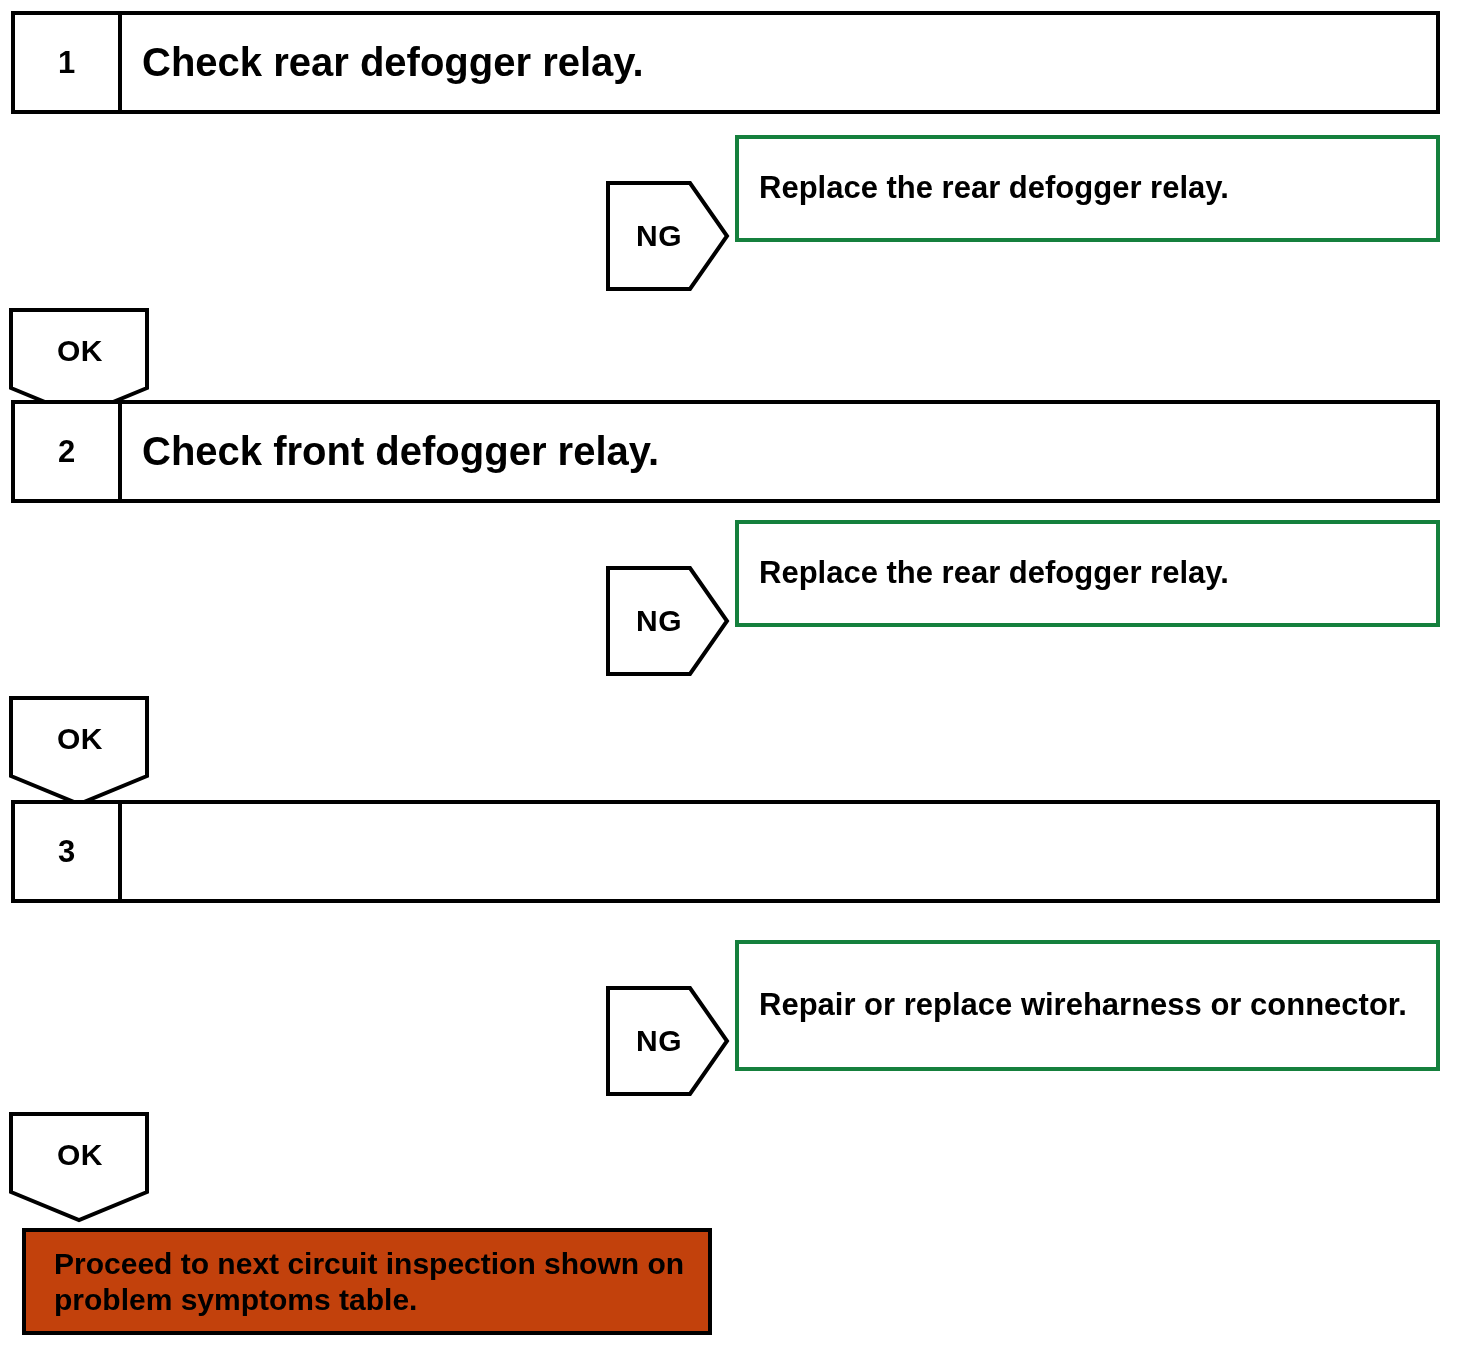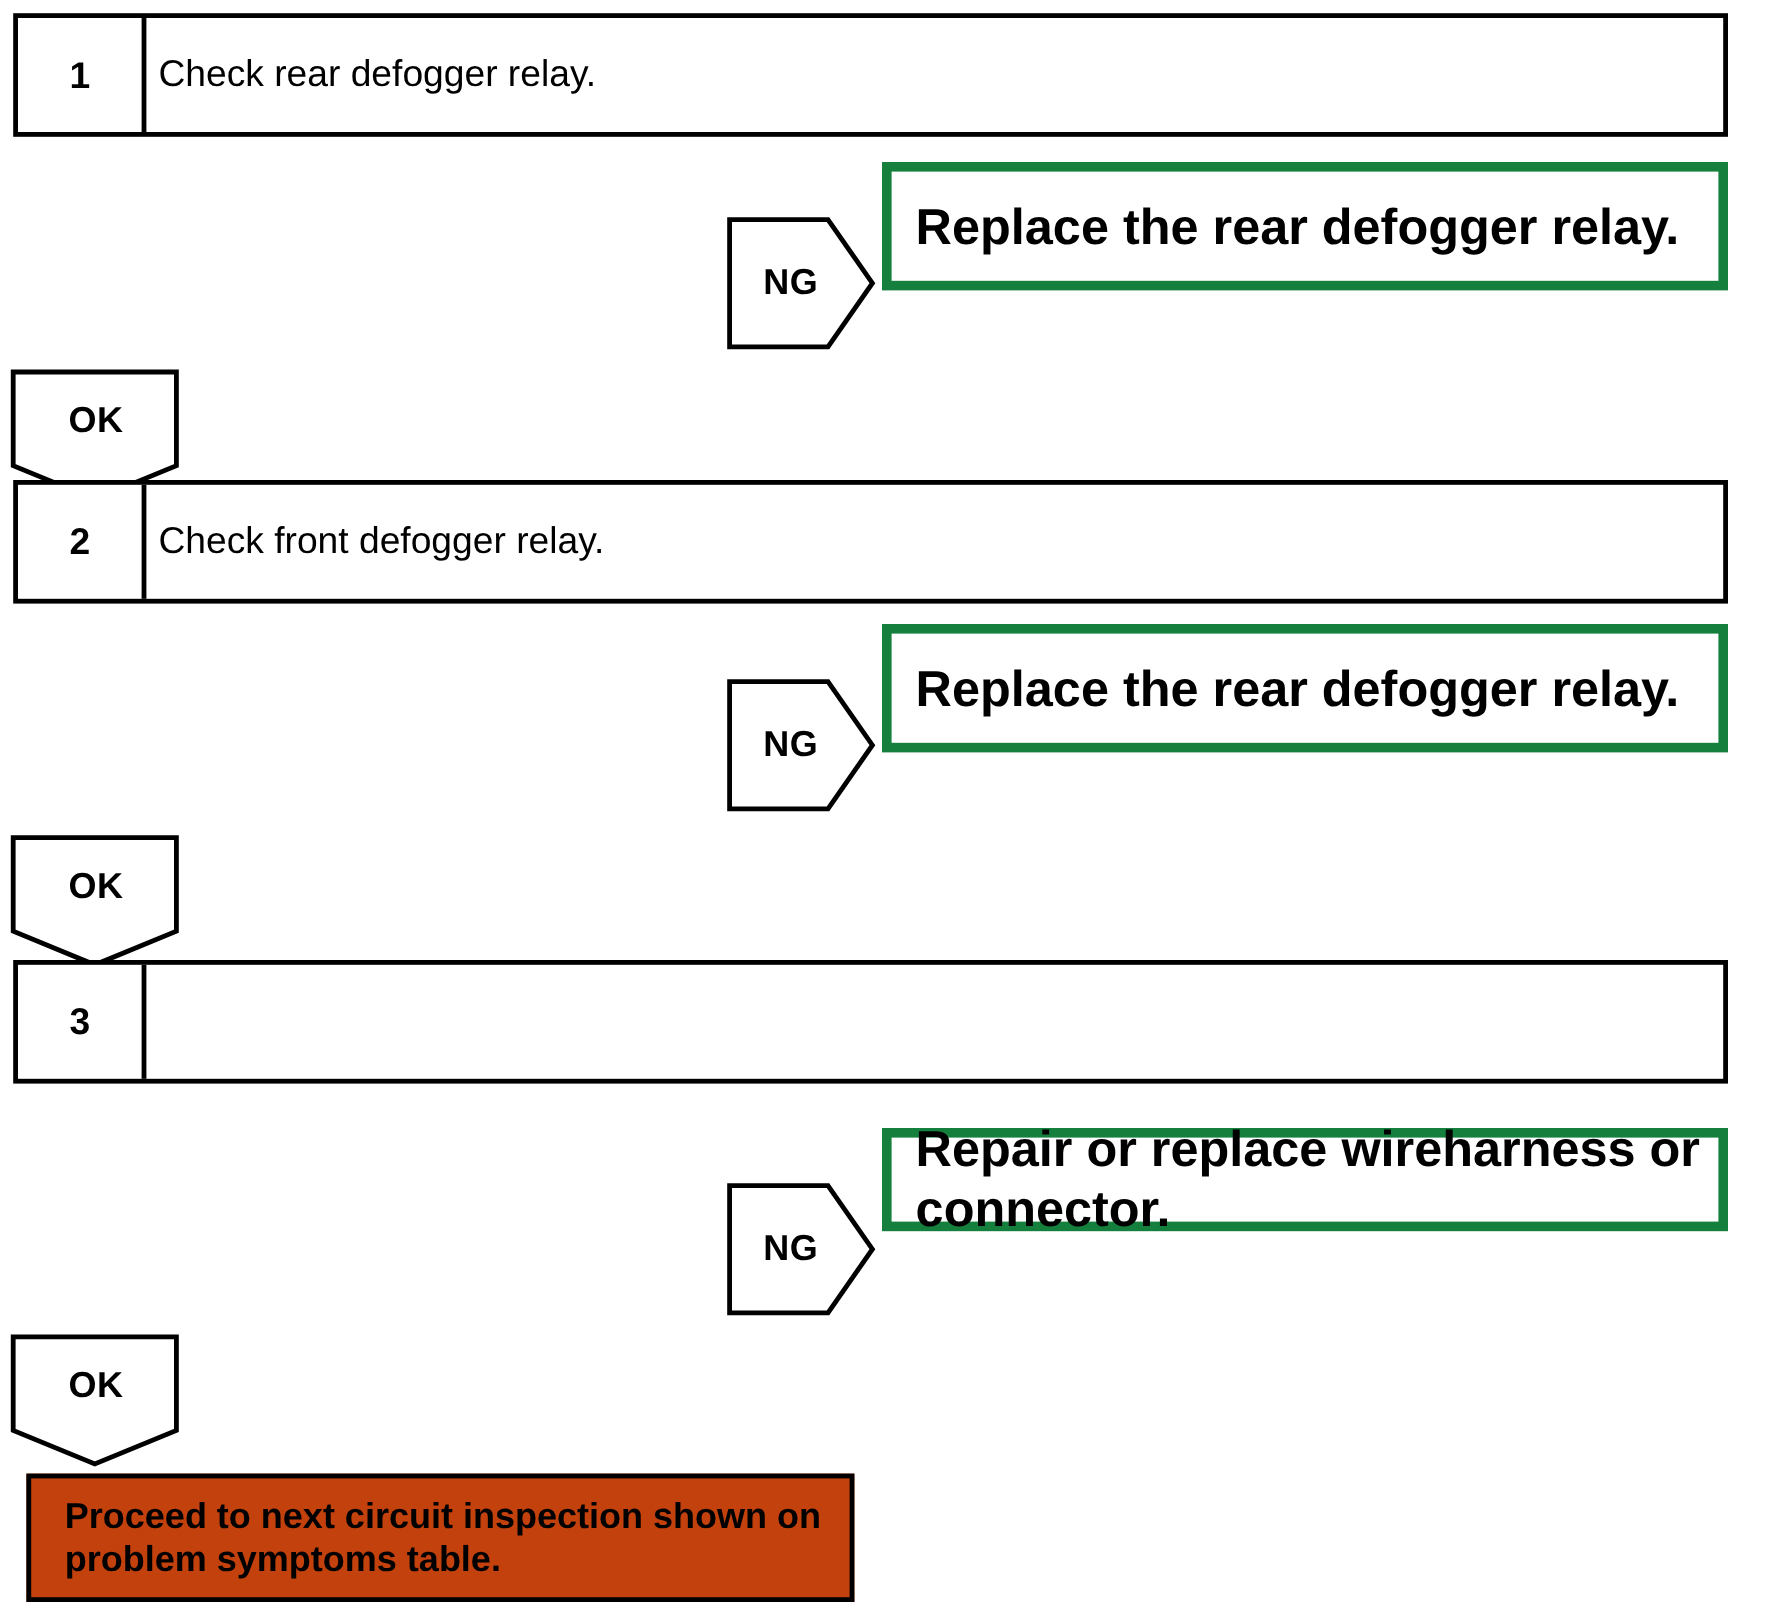--- a/index.html
+++ b/index.html
@@ -37,43 +37,43 @@
     align-items: center;
     justify-content: center;
     font-size: 31px;
     font-weight: bold;
     letter-spacing: 0px;
   }
   .step-text {
     flex: 1 1 auto;
     display: flex;
     align-items: center;
-    padding-left: 10px;
+    padding-left: 20px;
     padding-right: 10px;
-    font-size: 31px;
-    font-weight: normal;
+    font-size: 40px;
+    font-weight: bold;
     line-height: 1.18;
     white-space: pre-line;
   }
   .step-text.two-line {
     align-items: flex-start;
     padding-top: 22px;
   }
 
   
   .result-box {
     position: absolute;
     box-sizing: border-box;
-    border: 8px solid #15803d;
+    border: 4px solid #15803d;
     background: #fff;
     display: flex;
     align-items: center;
     padding-left: 20px;
     padding-right: 10px;
-    font-size: 42px;
+    font-size: 31px;
     font-weight: bold;
     line-height: 1.18;
   }
   .final-box {
     position: absolute;
     box-sizing: border-box;
     border: 4px solid #000;
     background: #c2410c;
     display: flex;
     align-items: center;
@@ -153,21 +153,21 @@
     <div class="step-num">3</div>
   </div>
 
   <div class="arrow" style="left:606px; top:938px; width:125px; height:110px;">
     <svg width="125" height="110" viewBox="0 0 125 110" aria-hidden="true">
       <polygon points="2,2 84,2 121,55 84,108 2,108" fill="#ffffff" stroke="#000000" stroke-width="4" stroke-linejoin="miter"></polygon>
     </svg>
     <span class="arrow-label" style="left:30px; top:38px;">NG</span>
   </div>
 
-  <div class="result-box" style="left:735px; top:940px; width:705px; height:86px;">Repair or replace wireharness or connector.</div>
+  <div class="result-box" style="left:735px; top:940px; width:705px; height:131px;">Repair or replace wireharness or connector.</div>
 
   <div class="arrow" style="left:9px; top:1064px; width:142px; height:112px;">
     <svg width="142" height="112" viewBox="0 0 142 112" aria-hidden="true">
       <polygon points="2,2 138,2 138,80 70,108 2,80" fill="#ffffff" stroke="#000000" stroke-width="4" stroke-linejoin="miter"></polygon>
     </svg>
     <span class="arrow-label" style="left:48px; top:26px;">OK</span>
   </div>
 
   <div class="final-box" style="left:22px; top:1228px; width:690px; height:107px;">Proceed to next circuit inspection shown on
 problem symptoms table.</div>

